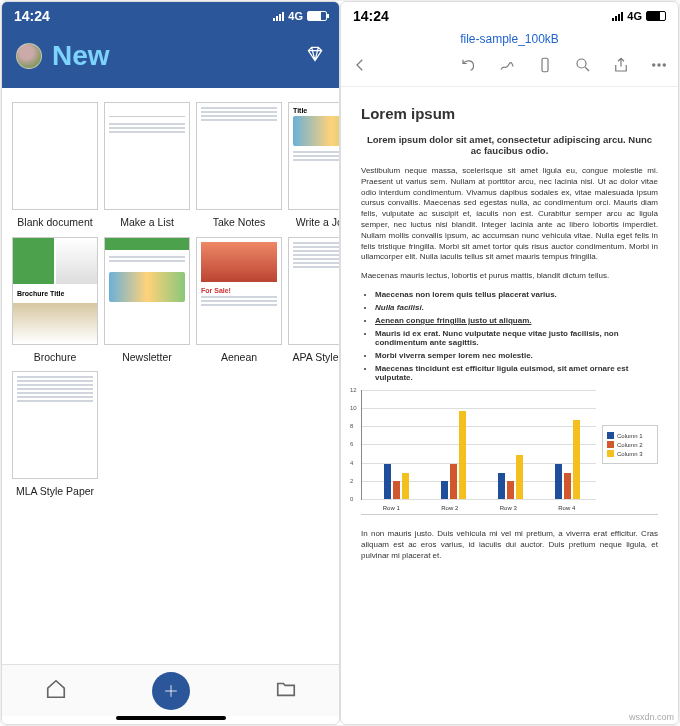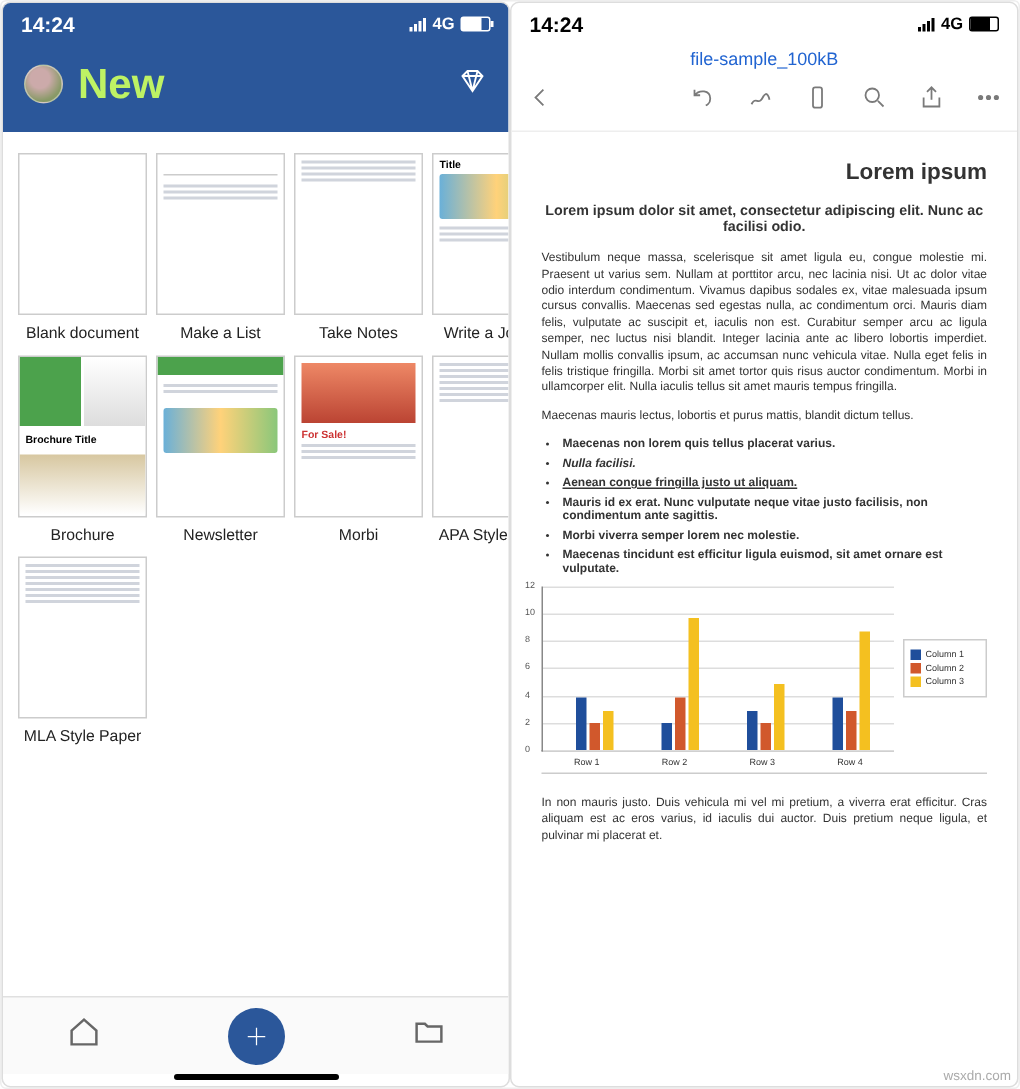--- a/index.html
+++ b/index.html
@@ -11,21 +11,21 @@
 
   
   .statusA { background:#2b579a; color:#fff; font-size:14px; font-weight:600; display:flex; justify-content:space-between; align-items:center; padding:4px 12px; height:28px; }
   .statusA .right { display:flex; align-items:center; gap:4px; font-size:11px; }
   .sigbars { display:flex; align-items:flex-end; gap:1px; }
   .sigbars span { width:2px; background:#fff; }
   .batt { width:20px; height:10px; border:1px solid #fff; border-radius:2px; position:relative; }
   .batt::after { content:""; position:absolute; right:-3px; top:2px; width:2px; height:4px; background:#fff; }
   .batt i { display:block; background:#fff; height:100%; width:70%; }
 
-  .headerA { background:#2b579a; color:#bef264; display:flex; align-items:center; padding:10px 14px 16px; gap:10px; }
+  .headerA { background:#2b579a; color:#7dd3fc; display:flex; align-items:center; padding:10px 14px 16px; gap:10px; }
   .avatar { width:26px; height:26px; border-radius:50%; background: radial-gradient(circle at 40% 35%, #caa 30%, #896 70%); border:1px solid rgba(255,255,255,.4); }
   .headerA h1 { font-size:28px; font-weight:700; flex:1; }
   .diamond svg { width:20px; height:20px; stroke:#fff; fill:none; stroke-width:1.5; }
 
   .templates { flex:1; overflow:hidden; padding:14px 10px 0; }
   .tgrid { display:grid; grid-template-columns:repeat(5,1fr); gap:8px 6px; }
   .tpl { display:flex; flex-direction:column; align-items:center; gap:6px; }
   .thumb { width:86px; height:108px; border:1px solid #ccc; background:#fff; overflow:hidden; display:flex; flex-direction:column; padding:4px; gap:2px; }
   .thumb .lines span { display:block; height:2px; background:#d0d4dc; margin-bottom:2px; }
   .tlabel { font-size:10.5px; text-align:center; color:#222; line-height:1.2; max-width:94px; }
@@ -47,21 +47,21 @@
   .statusB .batt { border-color:#000; }
   .statusB .batt i { background:#000; }
 
   .filetitle { color:#2164d1; font-size:12px; text-align:center; padding:2px 0 6px; }
   .toolbarB { display:flex; align-items:center; padding:4px 10px 8px; gap:0; border-bottom:1px solid #eee; }
   .toolbarB .back { margin-right:auto; }
   .toolbarB .grp { display:flex; gap:20px; margin-left:auto; }
   .toolbarB svg { width:18px; height:18px; stroke:#7a7a7a; fill:none; stroke-width:1.6; }
 
   .doc { flex:1; padding:18px 20px; font-size:8px; color:#333; overflow:hidden; }
-  .doc h2 { text-align:right; font-size:15px; font-weight:700; margin-bottom:12px; }
+  .doc h2 { text-align:left; font-size:15px; font-weight:700; margin-bottom:12px; }
   .doc h3 { text-align:center; font-size:9.5px; font-weight:700; margin-bottom:10px; }
   .doc p { text-align:justify; margin-bottom:8px; line-height:1.35; }
   .doc ul { margin:4px 0 8px 14px; }
   .doc li { margin-bottom:4px; list-style:disc;font-weight:bold; }
   .underline { text-decoration:underline; }
 
   .chartwrap { display:flex; gap:6px; align-items:center; margin-top:6px; }
   .chart { flex:1; height:110px; position:relative; border-left:1px solid #888; border-bottom:1px solid #888; padding:4px 0 0 4px; }
   .grid { position:absolute; inset:0; }
   .grid div { position:absolute; left:0; right:0; border-top:1px solid #ddd; }
@@ -186,21 +186,21 @@
         <div class="tpl">
           <div class="thumb">
               <div style="height:40px;background:linear-gradient(#e86,#b43)"></div>
               <div class="titlebar" style="color:#c33;margin-top:3px">For Sale!</div>
               <div class="lines">
                 <span></span>
                 <span></span>
                 <span></span>
               </div>
             </div>
-          <div class="tlabel">Morbi</div>
+          <div class="tlabel">Aenean</div>
         </div>
 
         <div class="tpl">
           <div class="thumb">
               <div class="lines">
                 <span></span>
                 <span></span>
                 <span></span>
                 <span></span>
                 <span></span>
@@ -295,21 +295,21 @@
         <span><svg viewBox="0 0 24 24">
               <circle cx="5" cy="12" r="1.5" fill="#7a7a7a"></circle>
               <circle cx="12" cy="12" r="1.5" fill="#7a7a7a"></circle>
               <circle cx="19" cy="12" r="1.5" fill="#7a7a7a"></circle>
             </svg></span>
       </div>
     </div>
 
     <div class="doc">
       <h2>Lorem ipsum</h2>
-      <h3>Lorem ipsum dolor sit amet, consectetur adipiscing elit. Nunc ac facilisi odio.</h3>
+      <h3>Lorem ipsum dolor sit amet, consectetur adipiscing arcu. Nunc ac faucibus odio.</h3>
       <p>Vestibulum neque massa, scelerisque sit amet ligula eu, congue molestie mi. Praesent ut varius sem. Nullam at porttitor arcu, nec lacinia nisi. Ut ac dolor vitae odio interdum condimentum. Vivamus dapibus sodales ex, vitae malesuada ipsum cursus convallis. Maecenas sed egestas nulla, ac condimentum orci. Mauris diam felis, vulputate ac suscipit et, iaculis non est. Curabitur semper arcu ac ligula semper, nec luctus nisi blandit. Integer lacinia ante ac libero lobortis imperdiet. Nullam mollis convallis ipsum, ac accumsan nunc vehicula vitae. Nulla eget felis in felis tristique fringilla. Morbi sit amet tortor quis risus auctor condimentum. Morbi in ullamcorper elit. Nulla iaculis tellus sit amet mauris tempus fringilla.</p>
       <p>Maecenas mauris lectus, lobortis et purus mattis, blandit dictum tellus.</p>
       <ul>
         <li><b>Maecenas non lorem quis tellus placerat varius.</b></li>
         <li><i>Nulla facilisi.</i></li>
         <li><span class="underline">Aenean congue fringilla justo ut aliquam.</span></li>
         <li><span>Mauris id ex erat. Nunc vulputate neque vitae justo facilisis, non condimentum ante sagittis.</span></li>
         <li><span>Morbi viverra semper lorem nec molestie.</span></li>
         <li><span>Maecenas tincidunt est efficitur ligula euismod, sit amet ornare est vulputate.</span></li>
       </ul>

